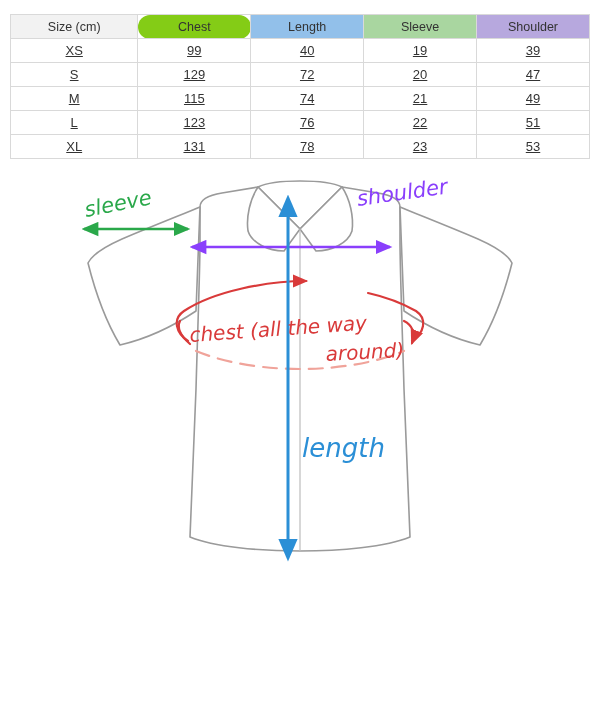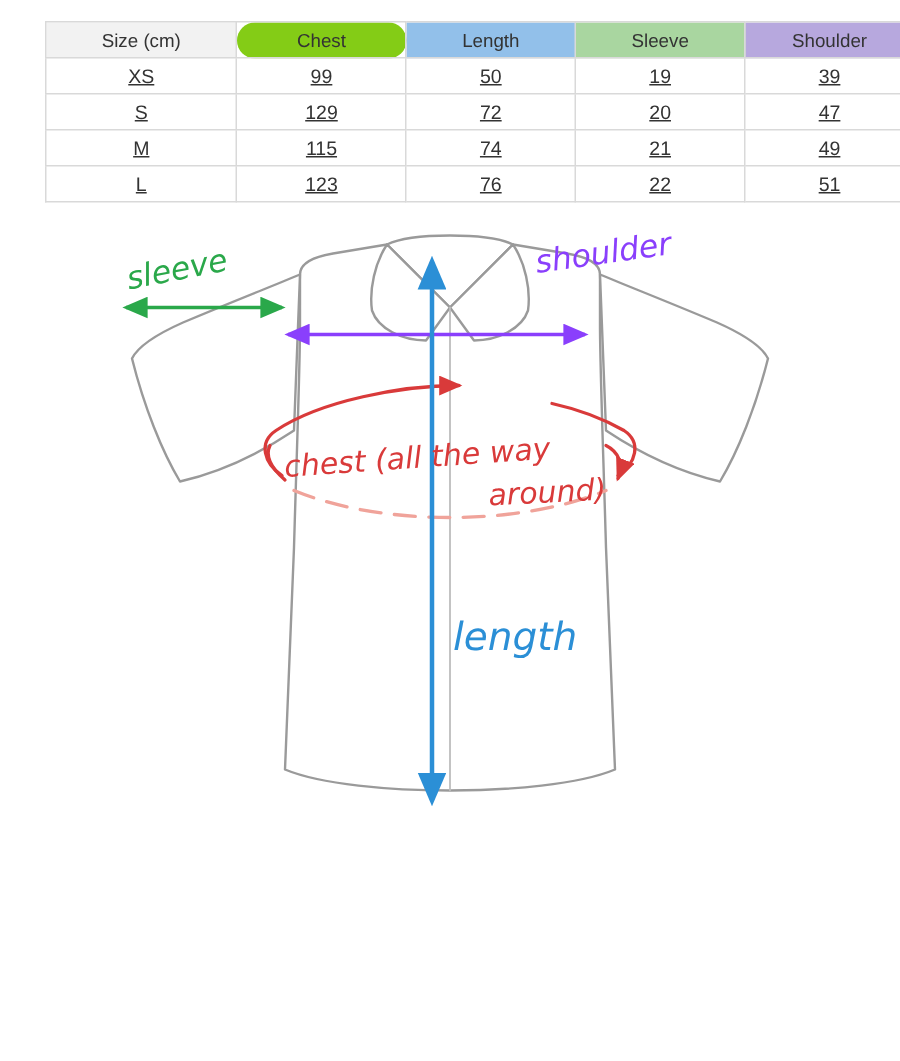--- a/index.html
+++ b/index.html
@@ -12,21 +12,20 @@
     height: 707px;
     font-family: "Liberation Sans", sans-serif;
     color: #222;
     position: relative;
     overflow: hidden;
   }
 
   
   .table-wrap {
     padding: 14px 10px 0 10px;
-    margin-left: 20px;
   }
   table.size-table {
     border-collapse: collapse;
     width: 580px;
     font-size: 13px;
   }
   table.size-table th,
   table.size-table td {
     border: 1px solid #d9d9d9;
     text-align: center;
@@ -81,21 +80,21 @@
         <th class="col-chest">Chest</th>
         <th class="col-length">Length</th>
         <th class="col-sleeve">Sleeve</th>
         <th class="col-shoulder">Shoulder</th>
       </tr>
     </thead>
     <tbody>
       <tr>
         <td>XS</td>
         <td>99</td>
-        <td>50</td>
+        <td>40</td>
         <td>19</td>
         <td>39</td>
       </tr>
       <tr>
         <td>S</td>
         <td>129</td>
         <td>72</td>
         <td>20</td>
         <td>47</td>
       </tr>
@@ -105,20 +104,27 @@
         <td>74</td>
         <td>21</td>
         <td>49</td>
       </tr>
       <tr>
         <td>L</td>
         <td>123</td>
         <td>76</td>
         <td>22</td>
         <td>51</td>
+      </tr>
+      <tr>
+        <td>XL</td>
+        <td>131</td>
+        <td>78</td>
+        <td>23</td>
+        <td>53</td>
       </tr>
     </tbody>
   </table>
 </div>
 
 <div class="diagram">
   <svg width="600" height="460" viewBox="0 0 600 460" xmlns="http://www.w3.org/2000/svg">
     <defs>
       <marker id="arrGreen" markerWidth="8" markerHeight="8" refX="6" refY="3" orient="auto">
         <path d="M0,0 L7,3 L0,6 z" fill="#2aa84a"></path>

